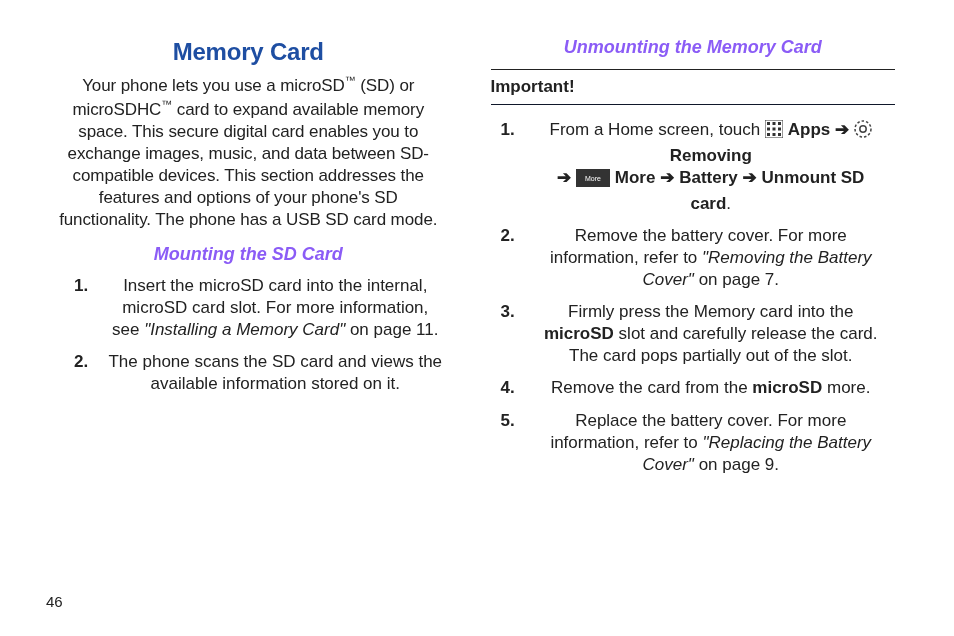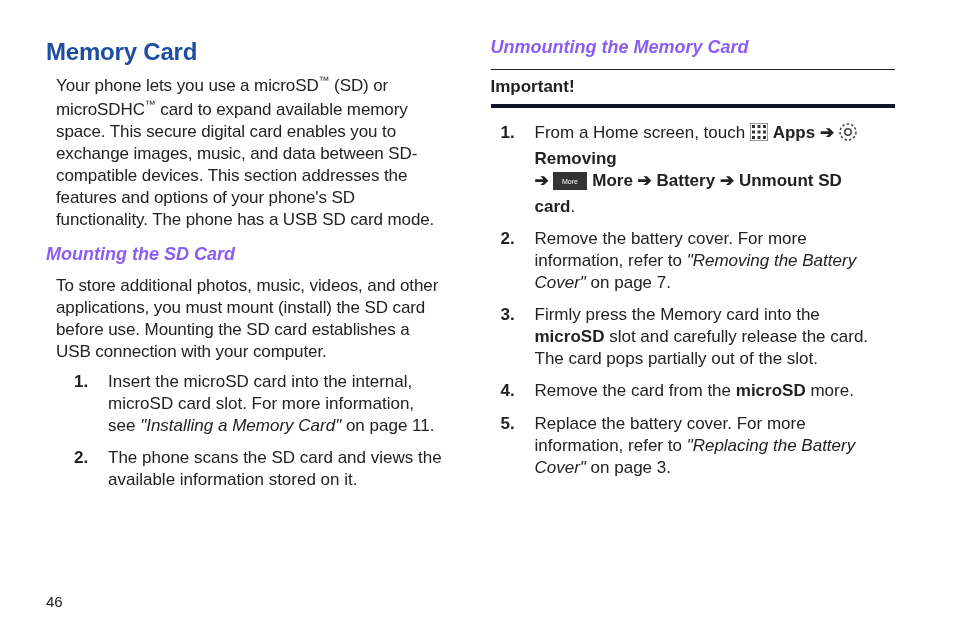--- a/index.html
+++ b/index.html
@@ -11,20 +11,21 @@
     font-family: Arial, Helvetica, sans-serif;
     color: #222;
     font-size: 17px;
     line-height: 1.3;
   }
   .page {
     position: relative;
     box-sizing: border-box;
     padding: 36px 59px 20px 46px;
     height: 100%;
+    text-align: center;
   }
   .cols {
     display: flex;
     gap: 40px;
   }
   .col {
     flex: 1;
     min-width: 0;
   }
   h1.heading {
@@ -64,21 +65,21 @@
     position: absolute;
     left: 0;
     top: 0;
     font-weight: 700;
   }
   em.ref {
     font-style: italic;
   }
   .important-block {
     border-top: 1px solid #222;
-    border-bottom: 4px solid #0f172a;
+    border-bottom: 1px solid #0f172a;
     margin: 10px 0 14px 0;
     padding: 6px 0;
     font-stretch: condensed;
     display: flex;
   }
   .important-block .label {
     font-weight: 700;
     white-space: nowrap;
   }
   .important-block .text {
@@ -105,21 +106,20 @@
   <div class="cols">
 
     <div class="col">
       <h1 class="heading">Memory Card</h1>
 
       <p class="body-text">
         <span>Your phone lets you use a microSD</span><span class="sup">™</span><span> (SD) or microSDHC</span><span class="sup">™</span><span> card to expand available memory space. This secure digital card enables you to exchange images, music, and data between SD-compatible devices. This section addresses the features and options of your phone's SD functionality. The phone has a USB SD card mode.</span>
       </p>
 
       <h2 class="subhead">Mounting the SD Card</h2>
-      <p class="body-text">To store additional photos, music, videos, and other applications, you must mount (install) the SD card before use. Mounting the SD card establishes a USB connection with your computer.</p>
 
       <ol class="steps">
         <li>
           <span class="num">1.</span>
           <span>Insert the microSD card into the internal, microSD card slot. For more information, see </span><em class="ref">"Installing a Memory Card"</em><span> on page 11.</span>
         </li>
         <li>
           <span class="num">2.</span>
           <span>The phone scans the SD card and views the available information stored on it.</span>
         </li>
@@ -187,20 +187,20 @@
           <span>Firmly press the Memory card into the </span><span class="b">microSD</span><span> slot and carefully release the card. The card pops partially out of the slot.</span>
         </li>
 
         <li>
           <span class="num">4.</span>
           <span>Remove the card from the </span><span class="b">microSD</span><span> more.</span>
         </li>
 
         <li>
           <span class="num">5.</span>
-          <span>Replace the battery cover. For more information, refer to </span><em class="ref">"Replacing the Battery Cover"</em><span> on page 3.</span>
+          <span>Replace the battery cover. For more information, refer to </span><em class="ref">"Replacing the Battery Cover"</em><span> on page 9.</span>
         </li>
       </ol>
     </div>
   </div>
 
   <div class="page-number">46</div>
 </div>
 
 </body></html>

